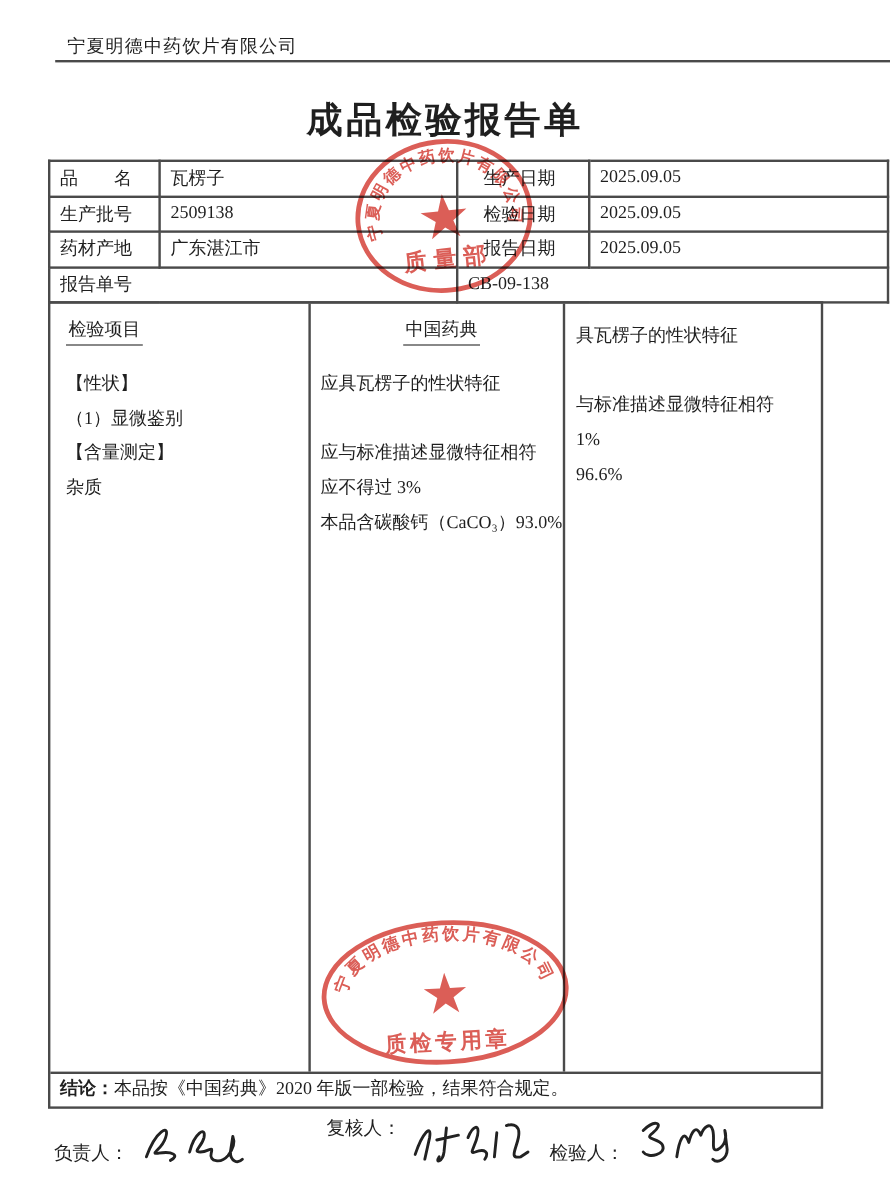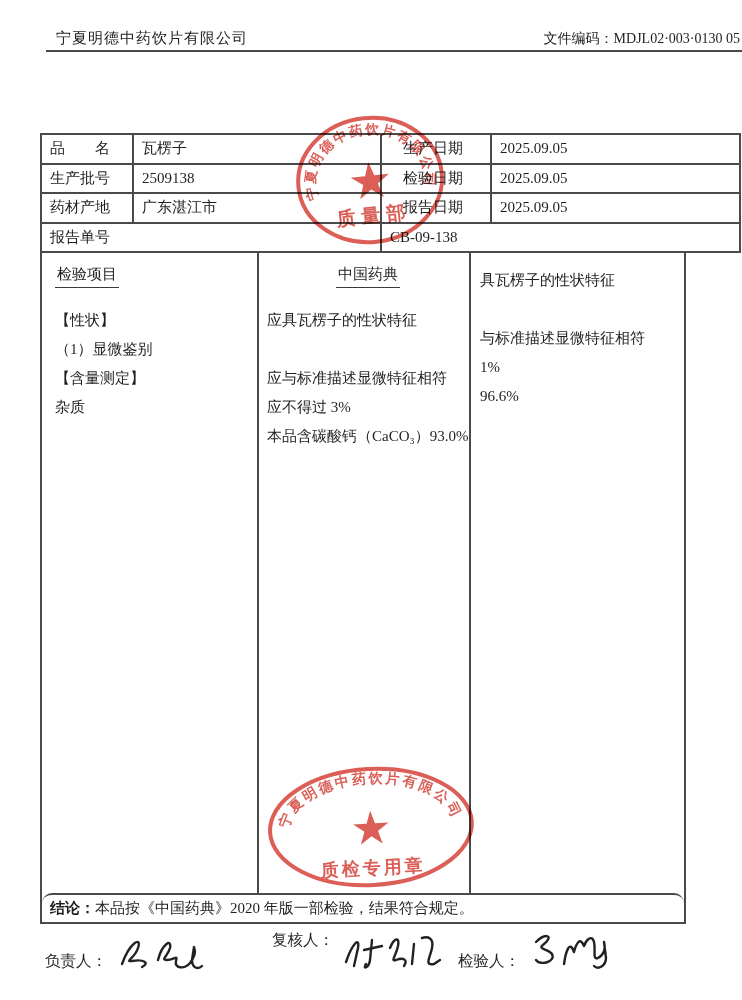--- a/index.html
+++ b/index.html
@@ -32,41 +32,39 @@
   .mt-col{box-sizing:border-box;}
   .mt-col1{width:217px;border-right:2px solid #4a4a4a;padding-left:13px;}
   .mt-col2{width:212px;border-right:2px solid #4a4a4a;padding-left:8px;}
   .mt-col3{width:213px;padding-left:9px;}
   .mt-head{height:40px;padding-top:12px;box-sizing:border-box;}
   .mt-head.center{text-align:center;padding-left:0;}
   .mt-head .u{display:inline-block;border-bottom:1.5px solid #3a3a3a;padding:0 2px 3px 2px;}
   .mt-lines{margin-top:13px;}
   .mt-line{height:29px;line-height:29px;white-space:nowrap;}
   .mt-conclusion{border-top:2px solid #4a4a4a;height:27px;line-height:27px;
-                 padding-left:8px;white-space:nowrap;border-radius:10px;}
+                 padding-left:8px;white-space:nowrap;}
   .mt-conclusion .b{font-weight:bold;}
   
   .stamp{position:absolute;mix-blend-mode:multiply;opacity:.88;pointer-events:none;}
   .stamp-top{left:280px;top:107px;transform:rotate(-6deg);}
   .stamp-bottom{left:262px;top:763px;transform:rotate(-3deg);}
   
   .sig-label{position:absolute;font-size:15.5px;white-space:nowrap;}
   .sig-svg{position:absolute;}
 </style>
 </head>
 <body>
 
 <div class="page">
 
   <div class="hdr-company">宁夏明德中药饮片有限公司</div>
-  <div class="hdr-code">
-    <span>文件编码：</span><span>MDJL02·003·0130 05</span>
-  </div>
   <div class="hdr-rule"></div>
 
+  <div class="title">成品检验报告单</div>
 
   <table class="info-table">
     <tbody>
         <tr>
       <td class="c1">品　　名</td>
       <td class="c2">瓦楞子</td>
       <td class="c3">生产日期</td>
       <td class="c4">2025.09.05</td>
     </tr>
     <tr>

